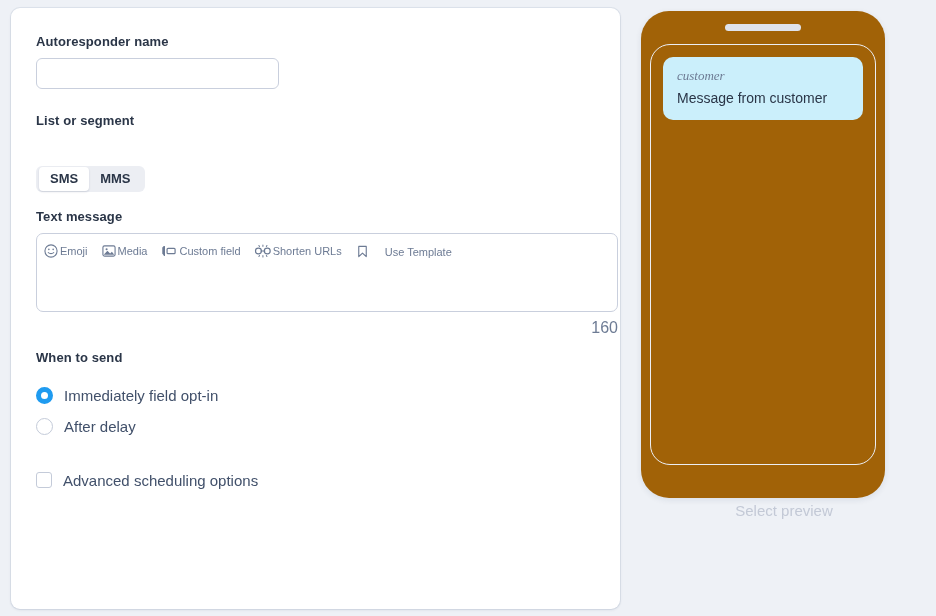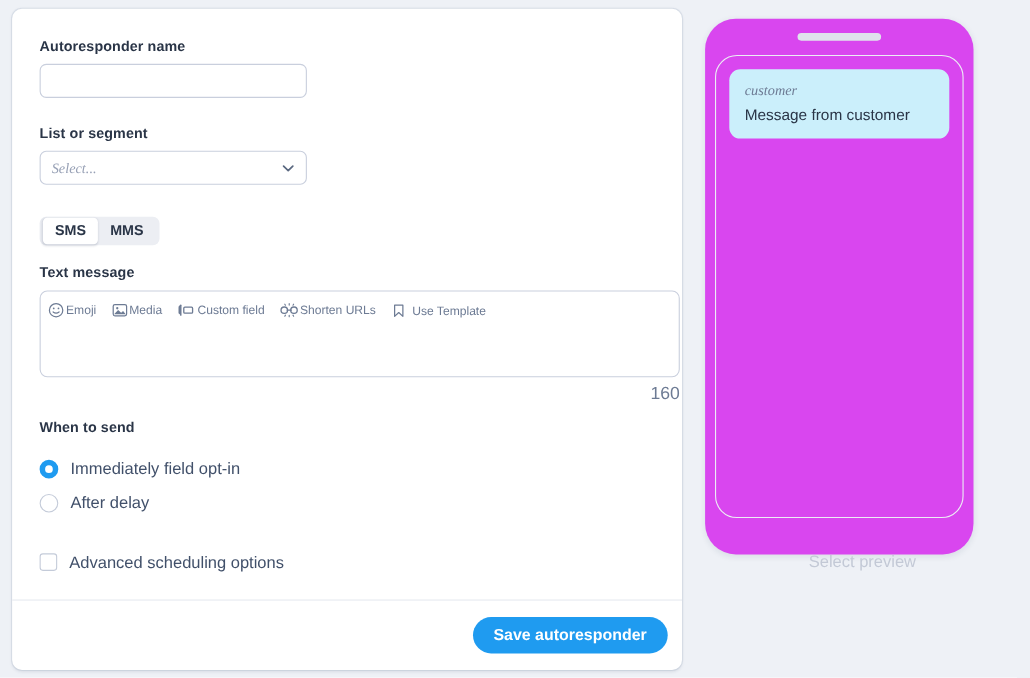--- a/index.html
+++ b/index.html
@@ -223,25 +223,24 @@
     font-family: "Liberation Sans", sans-serif;
   }
 
   
   #preview-pane {
     position: absolute;
     left: 641px;
     top: 11px;
     width: 244px;
     height: 487px;
-    background: #d946ef;
+    background: #a16207;
     border-radius: 28px;
     box-shadow: 0 2px 6px rgba(22,40,80,0.09);
     box-sizing: border-box;
-    margin-top: 6px;
   }
   #phone-speaker {
     position: absolute;
     left: 50%;
     transform: translateX(-50%);
     top: 13px;
     width: 76px;
     height: 7px;
     border-radius: 4px;
     background: #dfe3ec;
@@ -295,30 +294,20 @@
   <div id="form-body">
 
     
     <div class="field-label">Autoresponder name</div>
     <input class="text-input" type="text" placeholder="" style="">
 
     <div class="gap-24"></div>
 
     
     <div class="field-label">List or segment</div>
-    <div class="select-wrap">
-      <div class="select-box">
-        <span class="select-placeholder">Select...</span>
-      </div>
-      <span class="chev">
-        <svg viewBox="0 0 16 16" width="14" height="14">
-          <path d="M3.2 5.8 L8 10.4 L12.8 5.8" fill="none" stroke="#5a6880" stroke-width="1.8" stroke-linecap="round" stroke-linejoin="round"></path>
-        </svg>
-      </span>
-    </div>
 
     <div class="gap-24" style="height:29px"></div>
 
     
     <div id="msg-type-toggle">
       <button class="seg-btn active">SMS</button>
       <button class="seg-btn">MMS</button>
     </div>
 
     <div class="gap-20" style="height:17px"></div>
@@ -371,21 +360,21 @@
               <rect x="12.6" y="6.4" width="7.4" height="7.2" rx="3.6" fill="none" stroke="#6d7b94" stroke-width="1.5"></rect>
               <path d="M8.6 10 L13.2 10" stroke="#6d7b94" stroke-width="1.5" stroke-linecap="round"></path>
               <path d="M10.9 4.2 L10.9 2.6 M10.9 15.8 L10.9 17.4
                        M6.6 4.4 L5.9 3.2 M15.2 4.4 L15.9 3.2
                        M6.6 15.6 L5.9 16.8 M15.2 15.6 L15.9 16.8" stroke="#6d7b94" stroke-width="1.3" stroke-linecap="round"></path>
             </svg>
           </span>
           <span>Shorten URLs</span>
         </button>
 
-        <button class="tool-btn" style="gap:5px">
+        <button class="tool-btn" style="gap:15px">
           <span>
             <svg viewBox="0 0 20 20" width="15" height="17">
               <path d="M5 3.2 L15 3.2 L15 16.8 L10 12.2 L5 16.8 Z" fill="none" stroke="#6d7b94" stroke-width="1.5" stroke-linejoin="round"></path>
             </svg>
           </span>
           <span>Use Template</span>
         </button>
 
       </div>
     </div>
@@ -411,23 +400,20 @@
 
     <div style="height:30px"></div>
 
     <div class="opt-row">
       <span class="checkbox"></span>
       <span class="opt-text">Advanced scheduling options</span>
     </div>
 
   </div>
 
-  <div id="form-footer">
-    <button id="save-button">Save autoresponder</button>
-  </div>
 </div>
 
 <div id="preview-pane">
   <div id="phone-speaker"></div>
   <div id="phone-screen">
     <div id="message-bubble">
       <div id="bubble-sender">customer</div>
       <div id="bubble-text">Message from customer</div>
     </div>
   </div>

